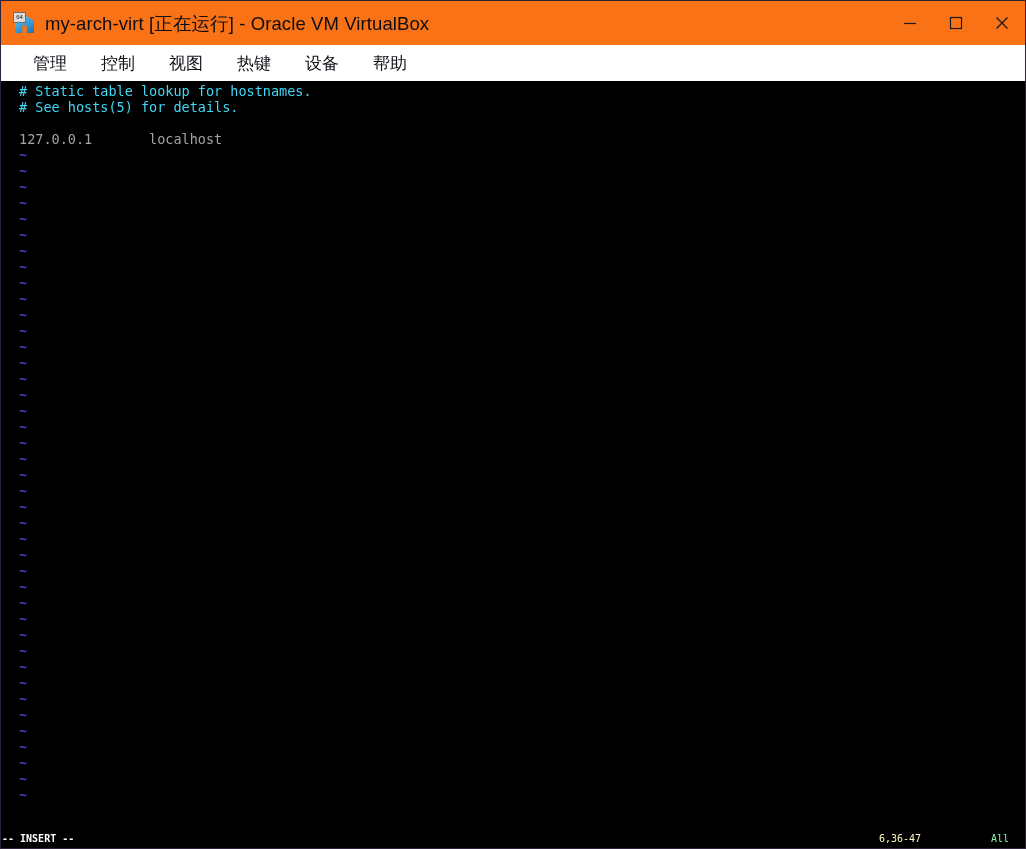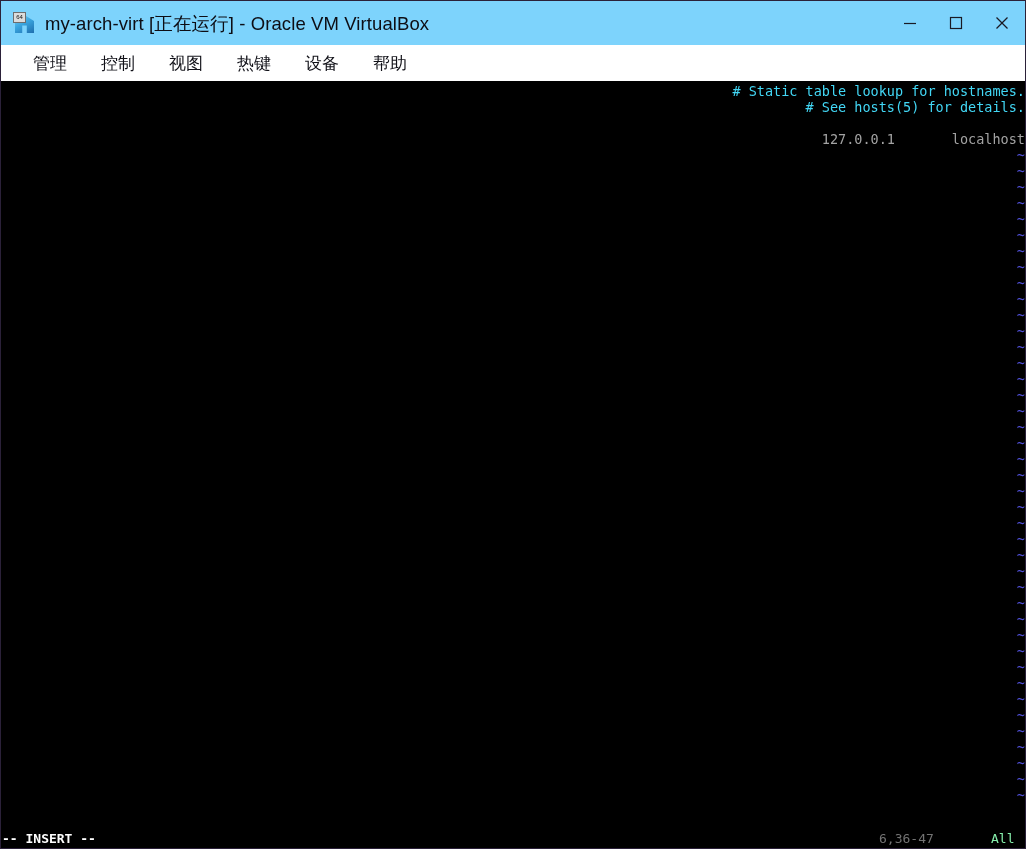--- a/index.html
+++ b/index.html
@@ -26,21 +26,21 @@
     border-bottom: 1px solid #2b2139;
     overflow: hidden;
   }
 
   
   #titlebar {
     position: absolute;
     left: 0; top: 0;
     width: 1024px;
     height: 44px;
-    background: #7dd3fc;
+    background: #f97316;
     display: flex;
     align-items: center;
   }
   #app-icon {
     position: relative;
     width: 22px;
     height: 22px;
     margin-left: 12px;
     margin-right: 10px;
     flex: 0 0 auto;
@@ -125,50 +125,49 @@
     position: absolute;
     left: 0; top: 2px;
     width: 1024px;
   }
   .tline {
     height: 16px;
     line-height: 16px;
     white-space: pre;
     color: #cfcfcf;
     padding-left: 18px;
-    text-align: right;
   }
   .tline.comment { color: #42d7f5; }
   .tline.tilde   { color: #4f4fd8; }
   .tline.white   { color: #a3a3a3; }
   .tline.blank   { color: transparent; }
 
   
   #statusline {
     position: absolute;
     left: 0; bottom: 0;
     width: 1024px;
     height: 18px;
     line-height: 18px;
     background: #000000;
     color: #ffffff;
     font-family: "DejaVu Sans Mono", "Liberation Mono", monospace;
-    font-size: 13px;
+    font-size: 10px;
     white-space: pre;
   }
   #status-mode {
     position: absolute;
     left: 1px; top: 0;
     font-weight: bold;
     color: #ffffff;
   }
   #status-pos {
     position: absolute;
     left: 878px; top: 0;
-    color: #737373;
+    color: #fef9c3;
     text-align: right;
   }
   #status-scroll {
     position: absolute;
     left: 990px; top: 0;
     color: #86efac;
   }
 </style>
 </head>
 <body>

